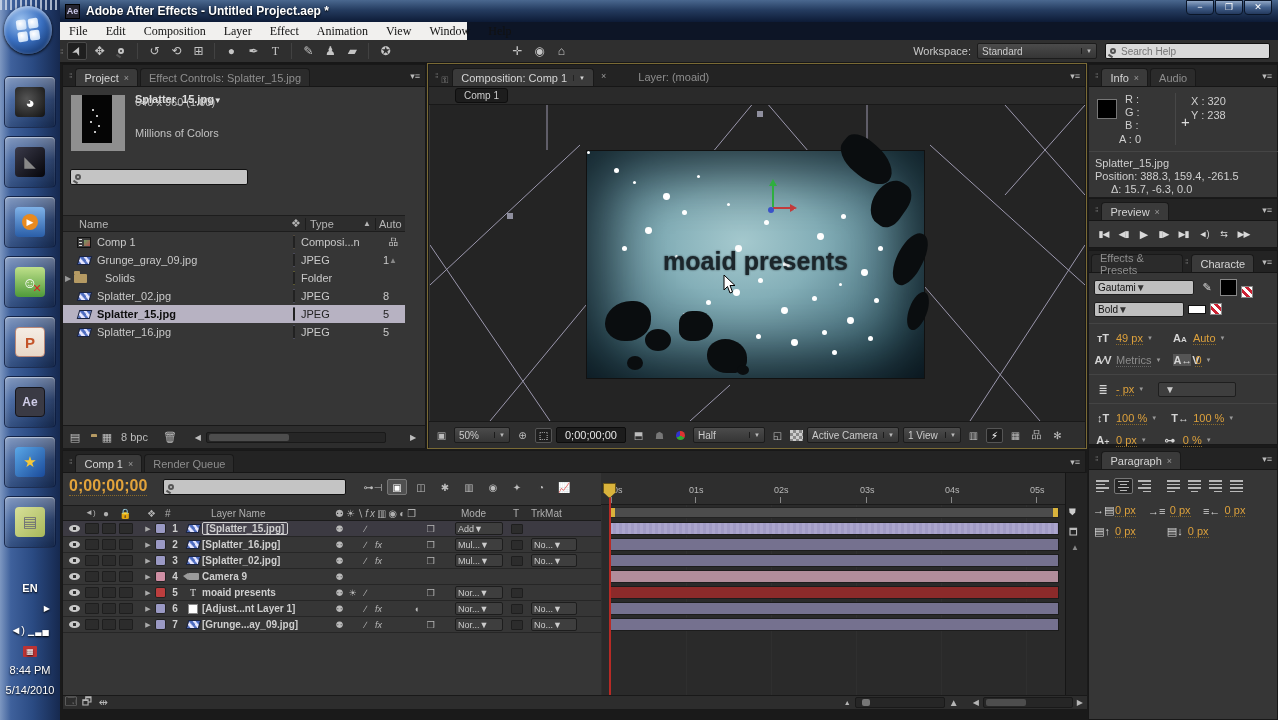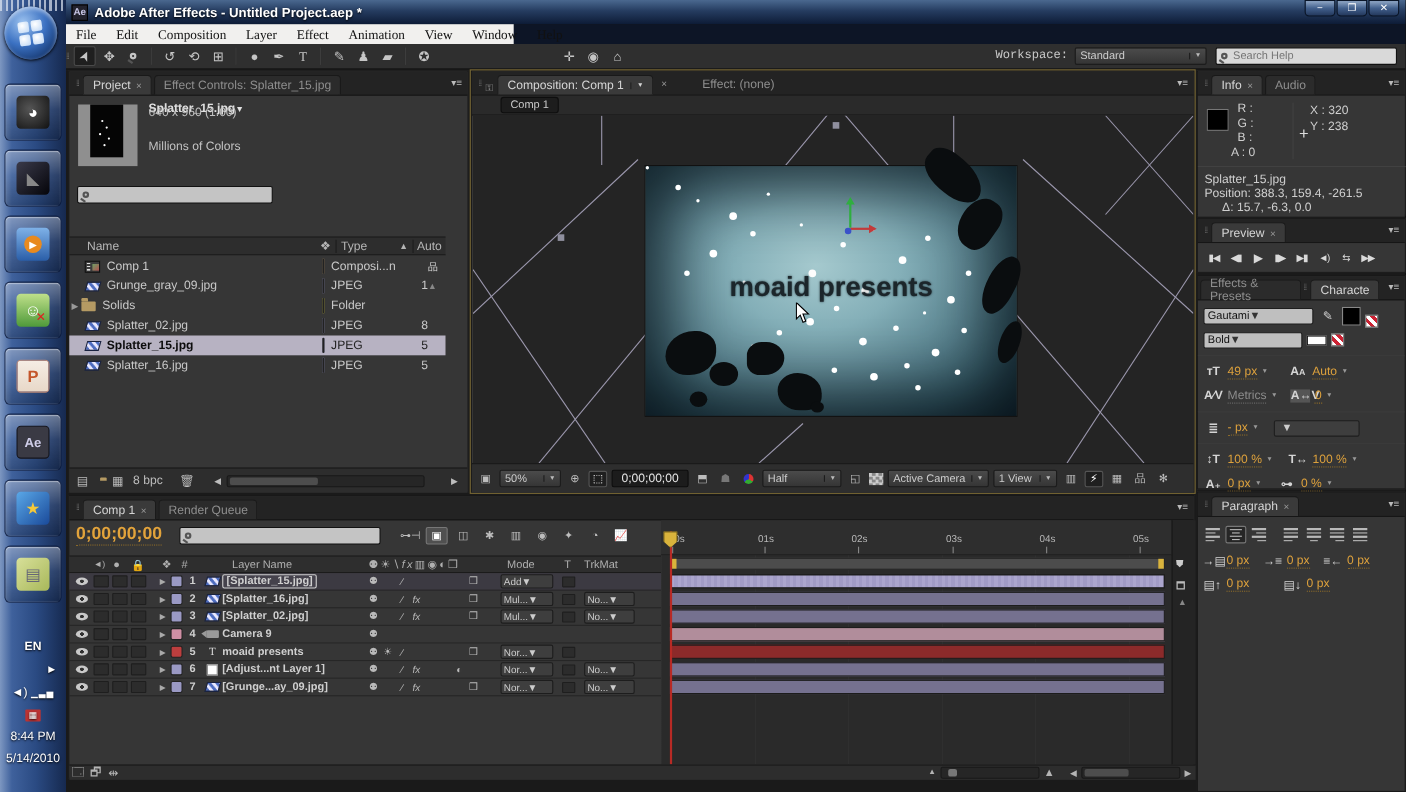--- a/index.html
+++ b/index.html
@@ -24,21 +24,21 @@
   #titlebar .t{color:#fff;font-weight:bold;font-size:12px;text-shadow:0 1px 2px #000;}
   .winbtns{position:absolute;right:6px;top:0;display:flex;}
   .wbtn{width:28px;height:15px;margin-left:1px;border-radius:0 0 4px 4px;background:linear-gradient(180deg,#8fa6c5,#42608c 50%,#24395d);border:1px solid #0a1527;color:#fff;font-size:9px;line-height:13px;text-align:center;}
   #menubar{left:60px;top:22px;width:1218px;height:18px;background:#0d1526;}
   #menustrip{position:absolute;left:0;top:0;width:407px;height:18px;background:#f1f0ee;display:flex;align-items:center;font-family:Liberation Serif, serif;}
   .mitem{padding:0 9px;color:#111;font-size:12px;}
   #maintools{left:60px;top:40px;width:1218px;height:24px;background:#2f2f2f;border-bottom:2px solid #171717;display:flex;align-items:center;}
   .tool{width:20px;height:18px;margin:0 1px;display:flex;align-items:center;justify-content:center;color:#c5c5c5;font-size:12px;}
   .tool.active{background:#1f1f1f;border:1px solid #4a4a4a;border-radius:2px;}
   .tsep{width:1px;height:16px;background:#1c1c1c;margin:0 5px;border-right:1px solid #424242;}
-  .wslabel{color:#c9c9c9;font-size:11px;font-family:Liberation Mono, monospace;}
+  .wslabel{color:#c9c9c9;font-size:11px;}
   .ddl{display:inline-flex;align-items:center;height:16px;background:linear-gradient(180deg,#4b4b4b,#353535);border:1px solid #1c1c1c;border-radius:2px;color:#ccc;font-size:10px;padding:0 4px;}
   .ddl .arr{margin-left:auto;padding-left:4px;border-left:1px solid #1c1c1c;font-size:6px;color:#bbb;}
   .searchbox{display:inline-flex;align-items:center;height:16px;background:#d9d9d9;border:1px solid #111;border-radius:2px;padding:0 4px;}
   .mag{width:6px;height:6px;border:2px solid #555;border-radius:50%;position:relative;flex:none;}
   .mag:after{content:"";position:absolute;left:-4px;top:5px;width:5px;height:2px;background:#555;transform:rotate(35deg);}
   .searchbox input{border:0;background:transparent;outline:0;font-size:10px;color:#333;width:100%;margin-left:5px;font-family:inherit;}
 
   
   .panel{background:#363636;border:1px solid #181818;}
   .tabbar{height:22px;background:#232323;display:flex;align-items:flex-end;padding-left:6px;border-bottom:1px solid #161616;}
@@ -302,21 +302,21 @@
       <span style="margin-left:auto;"><span class="sw lav"></span></span>
       <span style="width:70px;padding-left:6px;">JPEG</span>
       <span style="width:24px;text-align:right;">1</span>
       <span style="width:16px;color:#888;font-size:8px;">▲</span>
     </div>
     <div class="abs prow" style="top:204px;">
       <span style="width:8px;margin-left:2px;font-size:8px;color:#999;">▶</span>
       <span class="cell" style="width:14px;">
           <span class="ico-folder"></span>
         </span>
-      <span style="margin-left:6px;">Solids</span>
+      <span style="margin-left:18px;">Solids</span>
       <span style="margin-left:auto;"><span class="sw yel"></span></span>
       <span style="width:70px;padding-left:6px;">Folder</span>
       <span style="width:24px;text-align:right;"></span>
       <span style="width:16px;"></span>
     </div>
     <div class="abs prow" style="top:222px;">
       <span class="cell" style="width:14px;margin-left:14px;">
           <span class="ico-f"></span>
         </span>
       <span style="margin-left:6px;">Splatter_02.jpg</span>
@@ -362,21 +362,21 @@
 
   <div id="comppanel" class="abs panel">
     <div class="tabbar">
       <span class="grip">⁞⁞</span>
       <span style="color:#999;font-size:9px;margin-right:4px;">⚿</span>
       <span class="tab">
           <span>Composition: Comp 1</span>
           <span class="arr" style="margin-left:6px;font-size:6px;border-left:1px solid #222;padding-left:5px;">▼</span>
         </span>
       <span class="tx" style="align-self:center;">×</span>
-      <span class="tab off" style="margin-left:24px;border:0;background:transparent;">Effect: (none)</span>
+      <span class="tab off" style="margin-left:24px;border:0;background:transparent;">Layer: (moaid)</span>
       <span class="pmenu">▾≡</span>
     </div>
     <div class="crumbbar">
       <span class="crumb">Comp 1</span>
     </div>
 
     <div id="viewer" class="abs">
       <svg id="wire" width="655" height="316">
         <line x1="60" y1="316" x2="330" y2="-10"></line>
         <line x1="330" y1="-10" x2="610" y2="316"></line>

